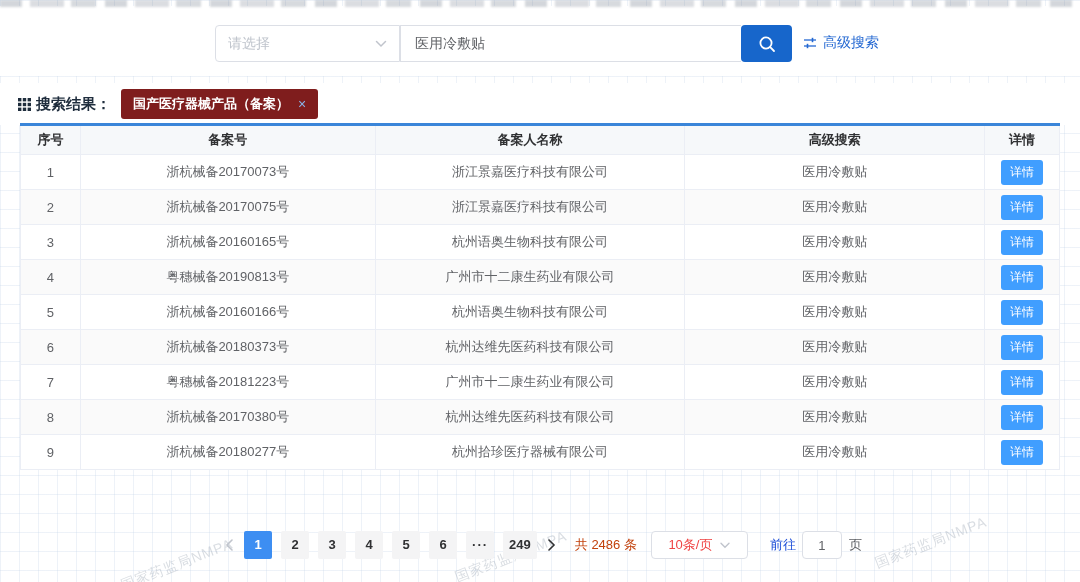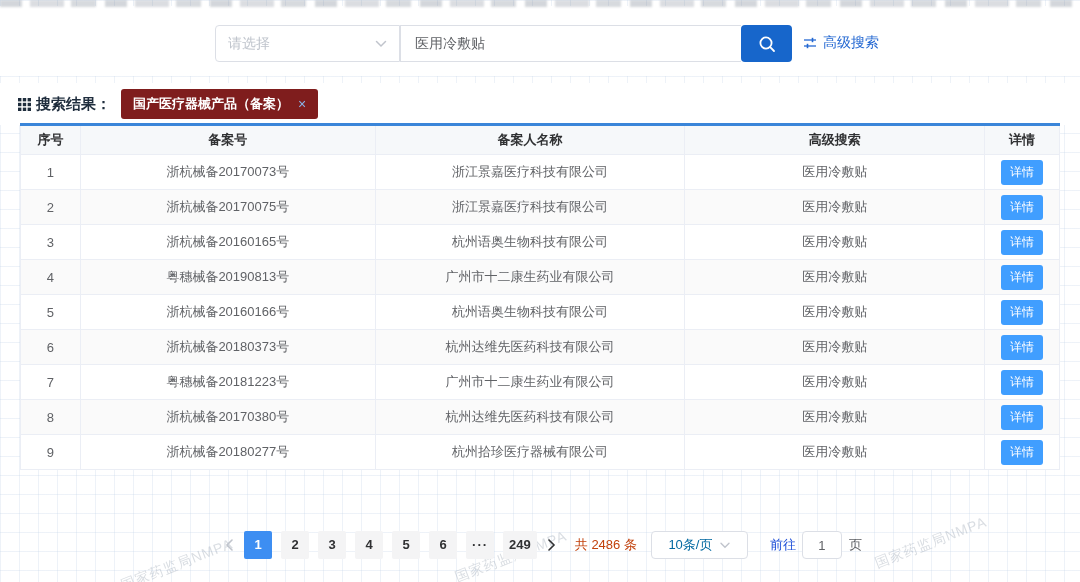--- a/index.html
+++ b/index.html
@@ -69,21 +69,21 @@
     display:flex; align-items:center; justify-content:center; }
   .pg-arrow { width:22px; height:28px; display:flex; align-items:center; justify-content:center; cursor:pointer; }
   .pg-arrow.prev { color:#c0c4cc; } .pg-arrow.next { color:#303133; }
   .pages { display:inline-flex; gap:9px; margin:0 4px; }
   .pg { min-width:28px; height:28px; line-height:28px; padding:0 6px; background:#f4f4f5; color:#303133;
     font-size:13px; font-weight:600; border-radius:2px; text-align:center; cursor:pointer; }
   .pg.active { background:#3d8ef2; color:#fff; }
   .pg.dots { letter-spacing:1px; }
   .total { margin:0 14px 0 12px; font-size:13px; color:#c2410c; }
   .size-select { width:97px; height:28px; border:1px solid #dcdfe6; border-radius:4px; background:#fff;
-    display:flex; align-items:center; justify-content:center; gap:8px; font-size:13px; color:#0369a1;
+    display:flex; align-items:center; justify-content:center; gap:8px; font-size:13px; color:#ef4444;
     cursor:pointer; }
   .goto-label { margin:0 6px 0 22px; font-size:13px; color:#1d4ed8; }
   .goto-input { width:40px; height:28px; border:1px solid #dcdfe6; border-radius:4px; text-align:center;
     font-size:13px; color:#606266; outline:none; background:#fff; font-family:inherit; }
   .goto-suffix { margin-left:7px; font-size:13px; color:#606266; }
 
   svg { display:block; }
 </style>
 </head>
 <body>

